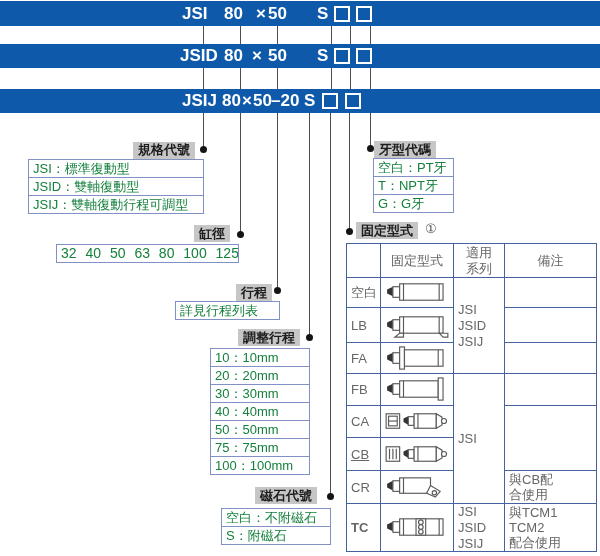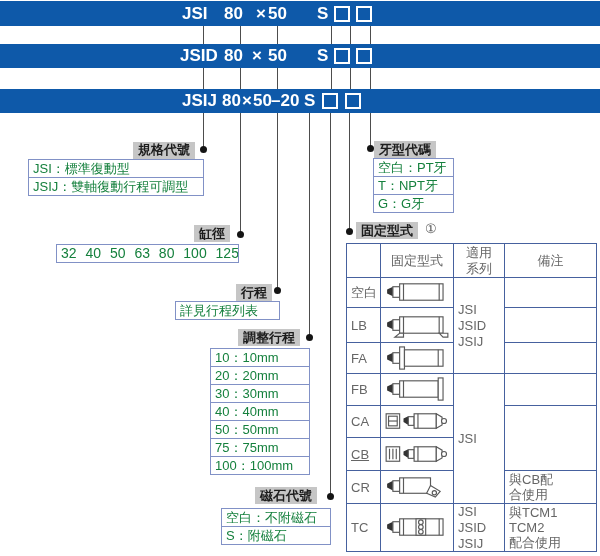--- a/index.html
+++ b/index.html
@@ -112,20 +112,21 @@
   <div class="dot" style="left:237px;top:231px;"></div>
   <div class="dot" style="left:274px;top:287px;"></div>
   <div class="dot" style="left:306px;top:334px;"></div>
   <div class="dot" style="left:327px;top:493px;"></div>
   <div class="dot" style="left:346px;top:228px;"></div>
   <div class="dot" style="left:367px;top:145px;"></div>
 
   <div class="taglabel" style="left:133px;top:142px;font-family:Liberation Mono, monospace;">規格代號</div>
   <div class="cbox" style="left:28px;top:159px;width:174px;">
     <div class="row">JSI：標準復動型</div>
+    <div class="row">JSID：雙軸復動型</div>
     <div class="row">JSIJ：雙軸復動行程可調型</div>
   </div>
 
   <div class="taglabel" style="left:374px;top:141px;">牙型代碼</div>
   <div class="cbox" style="left:373px;top:158px;width:79px;">
     <div class="row">空白：PT牙</div>
     <div class="row">T：NPT牙</div>
     <div class="row">G：G牙</div>
   </div>
 
@@ -169,21 +170,21 @@
     </div>
     <div class="hd" style="grid-area:1/4/2/5;">備注</div>
 
     <div style="grid-area:2/1/3/2;">空白</div>
     <div style="grid-area:3/1/4/2;">LB</div>
     <div style="grid-area:4/1/5/2;">FA</div>
     <div style="grid-area:5/1/6/2;">FB</div>
     <div style="grid-area:6/1/7/2;">CA</div>
     <div style="grid-area:7/1/8/2;text-decoration:underline;">CB</div>
     <div style="grid-area:8/1/9/2;">CR</div>
-    <div style="grid-area:9/1/10/2;">TC</div>
+    <div style="grid-area:9/1/10/2;font-weight:bold;">TC</div>
 
     <div class="icn" style="grid-area:2/2/3/3;">
       <svg class="cyl" width="66" height="27" viewBox="0 0 68 28">
         <polygon class="fl" points="3,11 9,8 9,18 3,15"></polygon>
         <rect class="st" x="9" y="8" width="7" height="11"></rect>
         <rect class="st" x="16" y="5" width="45" height="17"></rect>
         <line class="ln" x1="20" y1="5" x2="20" y2="22"></line>
         <line class="ln" x1="57" y1="5" x2="57" y2="22"></line>
       </svg>
     </div>

